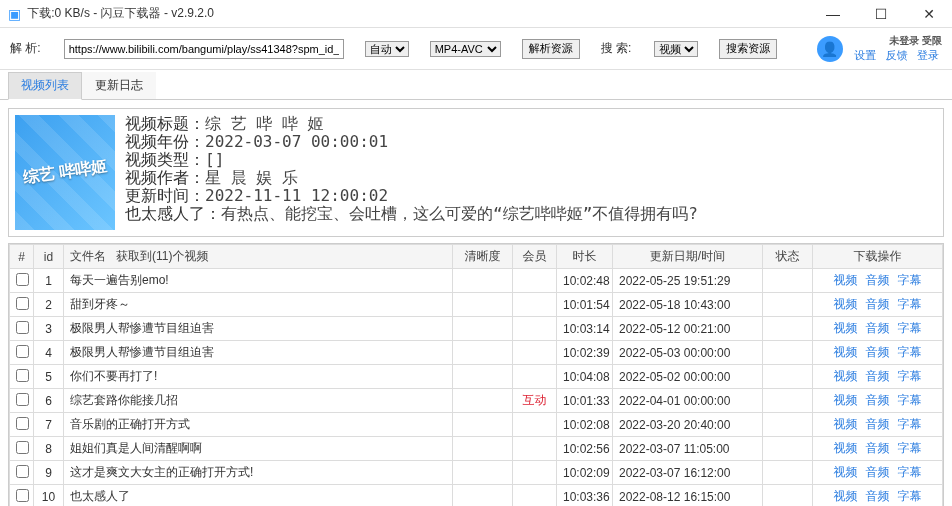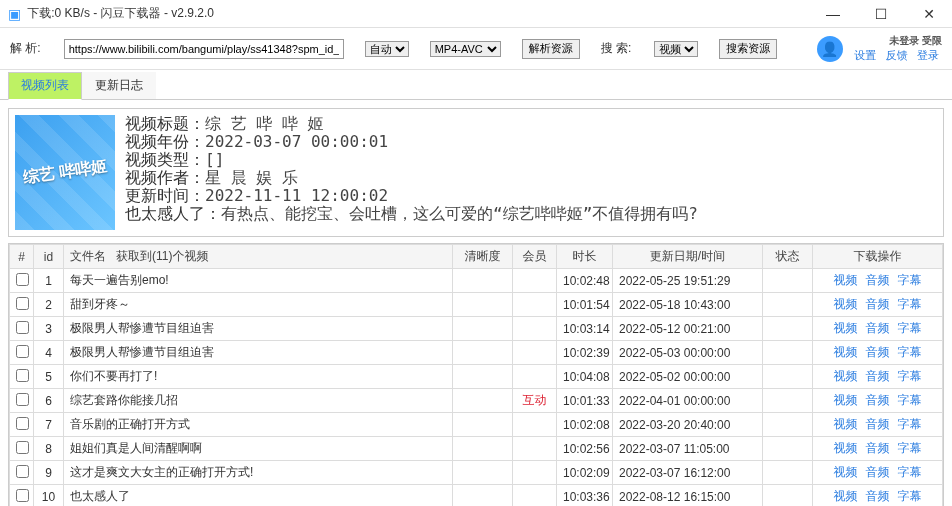--- a/index.html
+++ b/index.html
@@ -16,21 +16,21 @@
 .toolbar select { height: 16px; border: 1px solid #999; font-size: 11px; }
 .toolbar button { height: 20px; border: 1px solid #999; background: #f0f0f0; font-size: 11px; padding: 0 6px; cursor: pointer; }
 .user-area { margin-left: auto; display: flex; align-items: center; gap: 8px; }
 .avatar { width: 26px; height: 26px; border-radius: 50%; background: #3b9cff; display: flex; align-items: center; justify-content: center; color: #fff; font-size: 14px; }
 .user-text { text-align: right; }
 .user-text .row1 { color: #555; font-weight: bold; font-size: 10px; }
 .user-text .row2 a { color: #2b7de0; text-decoration: none; margin: 0 3px; font-size: 11px; cursor: pointer; }
 
 .tabs { display: flex; padding: 2px 8px 0; border-bottom: 1px solid #ccc; }
 .tab { padding: 4px 12px; border: 1px solid transparent; cursor: pointer; color: #333; background: #f7f7f7; }
-.tab.active { border: 1px solid #ccc; border-bottom: 1px solid #fff; background: #bef264; color: #2b7de0; margin-bottom: -1px; }
+.tab.active { border: 1px solid #ccc; border-bottom: 1px solid #fff; background: #e5e5e5; color: #2b7de0; margin-bottom: -1px; }
 
 .content { padding: 8px; height: calc(506px - 28px - 34px - 26px); overflow: auto; }
 .info-card { display: flex; gap: 10px; border: 1px solid #ccc; padding: 6px; margin-bottom: 6px; }
 .cover { width: 100px; height: 115px; background: linear-gradient(135deg,#3ca0f0,#6bc5ff); position: relative; color: #fff; display:flex; align-items:center; justify-content:center; font-size:16px; font-weight:bold; text-align:center; overflow:hidden; }
 .cover::before{content:"";position:absolute;inset:0;background:repeating-linear-gradient(45deg,rgba(255,255,255,0.12) 0 14px,transparent 14px 28px);}
 .cover .ct{position:relative;transform:rotate(-8deg);text-shadow:0 1px 2px rgba(0,0,0,0.4);}
 .meta { line-height: 18px; color: #444; font-family: monospace, sans-serif; font-size: 16px; }
 .meta .row span.lbl { color: #333; }
 
 .table-wrap { border: 1px solid #ccc; }

